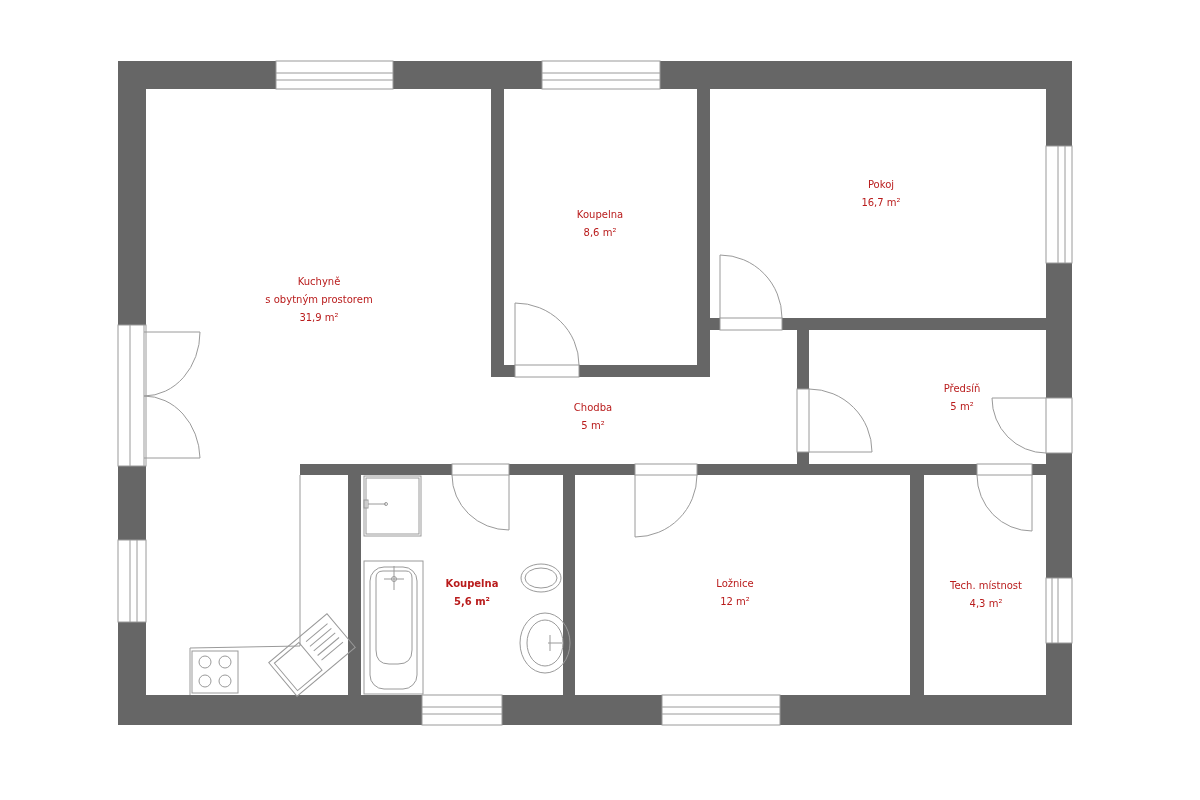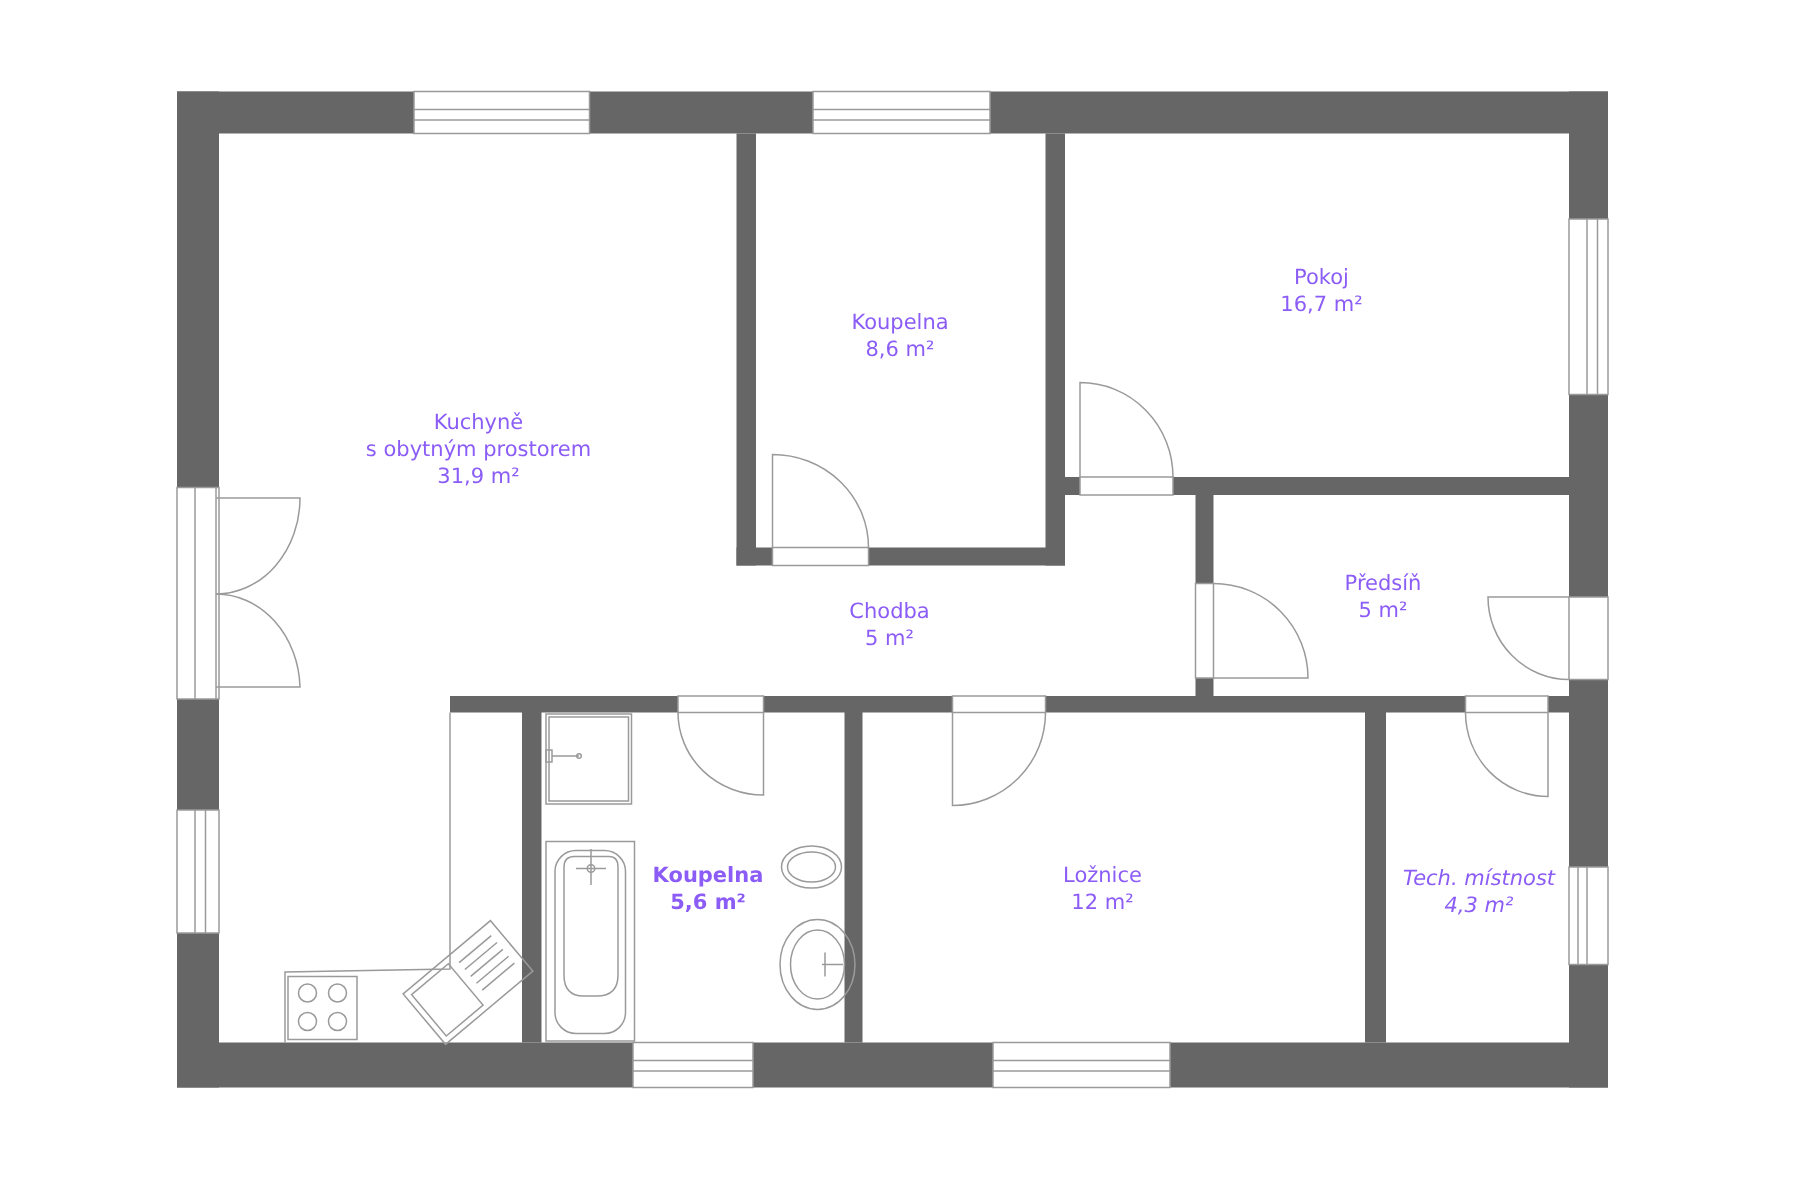--- a/index.html
+++ b/index.html
@@ -1,18 +1,18 @@
 <!DOCTYPE html>
 <html><head>
 <meta charset="utf-8">
 <style>
   html,body{margin:0;padding:0;background:#ffffff;}
   body{width:1200px;height:800px;position:relative;overflow:hidden;font-family:"DejaVu Sans","Liberation Sans",sans-serif;}
   svg{position:absolute;left:0;top:0;}
-  .lbl{position:absolute;text-align:center;color:#8b5cf6;font-size:14px;line-height:18px;transform:translateX(-50%);white-space:nowrap;}
+  .lbl{position:absolute;text-align:center;color:#b91c1c;font-size:10px;line-height:18px;transform:translateX(-50%);white-space:nowrap;}
 </style>
 </head>
 <body>
 
 <svg width="1200" height="800" viewBox="0 0 1200 800">
   <g fill="#666666">
 
     <rect x="118" y="61" width="954" height="28"></rect>
     <rect x="118" y="695" width="954" height="30"></rect>
     <rect x="118" y="61" width="28" height="664"></rect>
@@ -146,28 +146,28 @@
   <div>8,6 m²</div>
 </div>
 <div class="lbl" style="left:881px;top:176px;">
   <div>Pokoj</div>
   <div>16,7 m²</div>
 </div>
 <div class="lbl" style="left:593px;top:399px;">
   <div>Chodba</div>
   <div>5 m²</div>
 </div>
-<div class="lbl" style="left:922px;top:380px;">
+<div class="lbl" style="left:962px;top:380px;">
   <div>Předsíň</div>
   <div>5 m²</div>
 </div>
 <div class="lbl" style="left:472px;top:575px;font-weight:bold;">
   <div>Koupelna</div>
   <div>5,6 m²</div>
 </div>
 <div class="lbl" style="left:735px;top:575px;">
   <div>Ložnice</div>
   <div>12 m²</div>
 </div>
-<div class="lbl" style="left:986px;top:577px;font-style:italic;">
+<div class="lbl" style="left:986px;top:577px;">
   <div>Tech. místnost</div>
   <div>4,3 m²</div>
 </div>
 
 </body></html>

